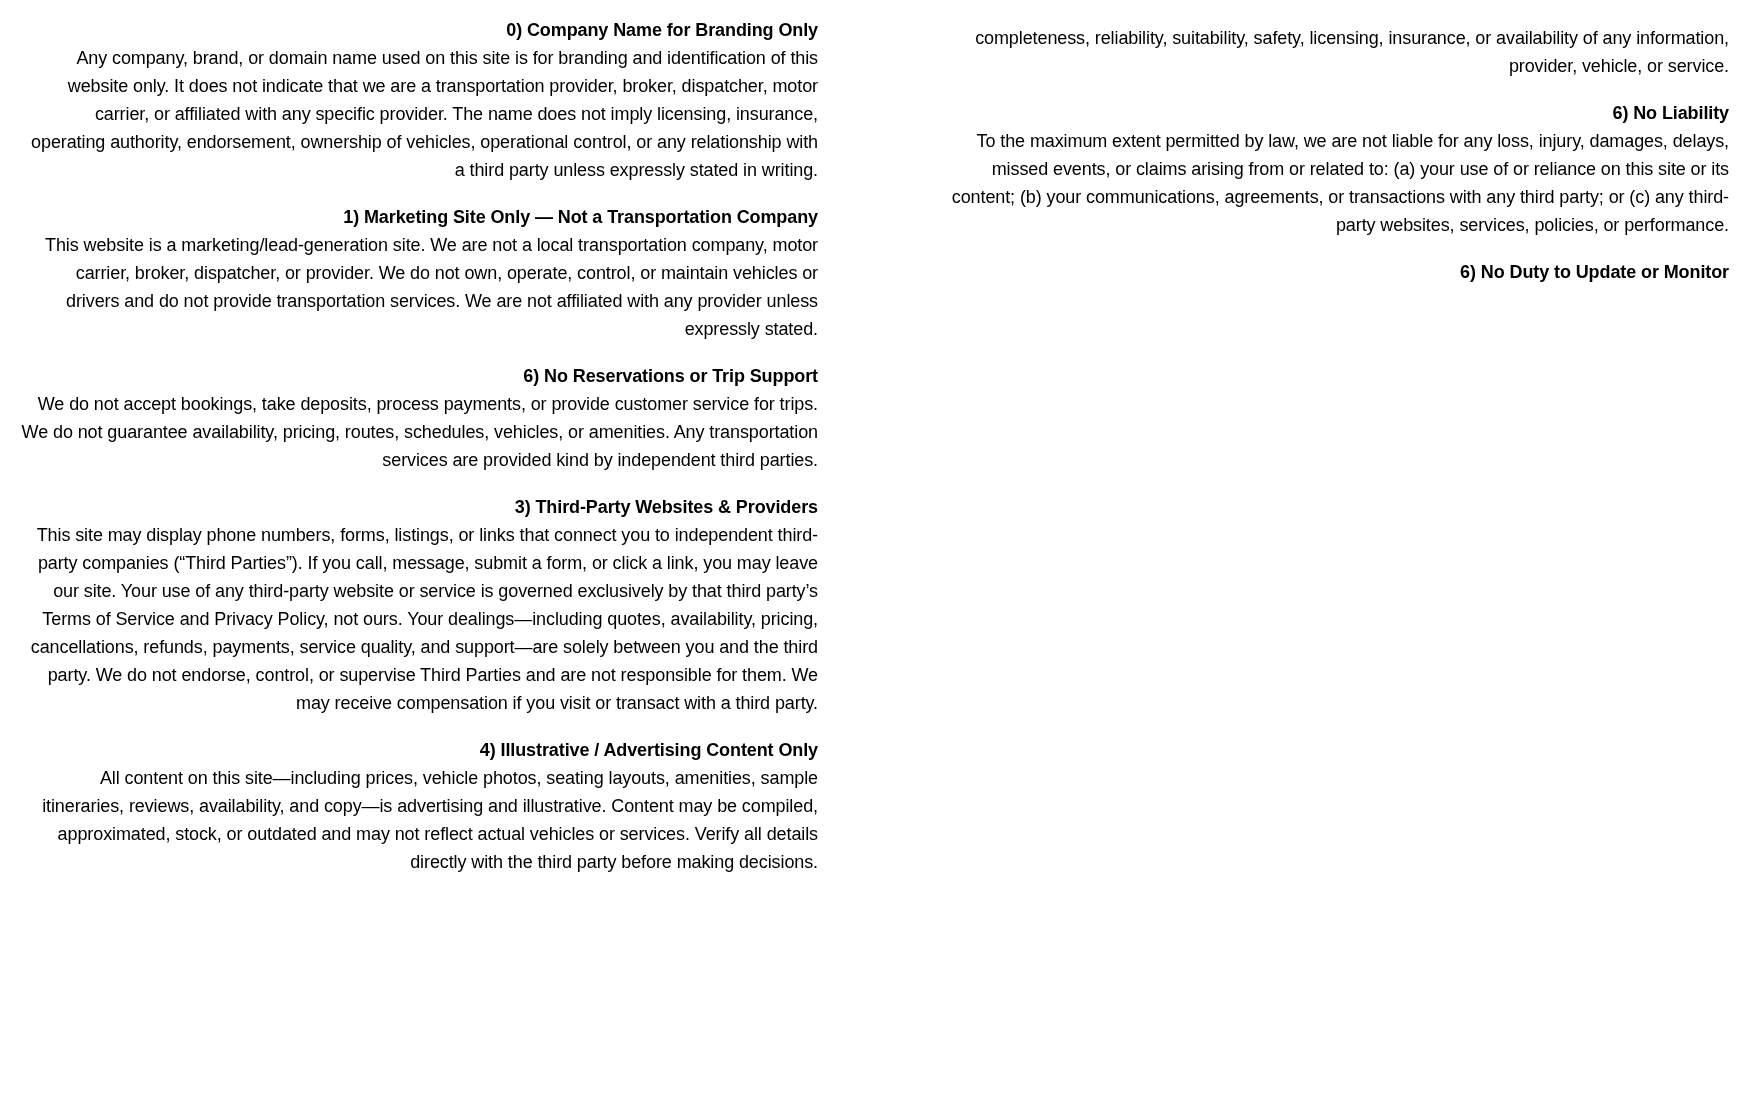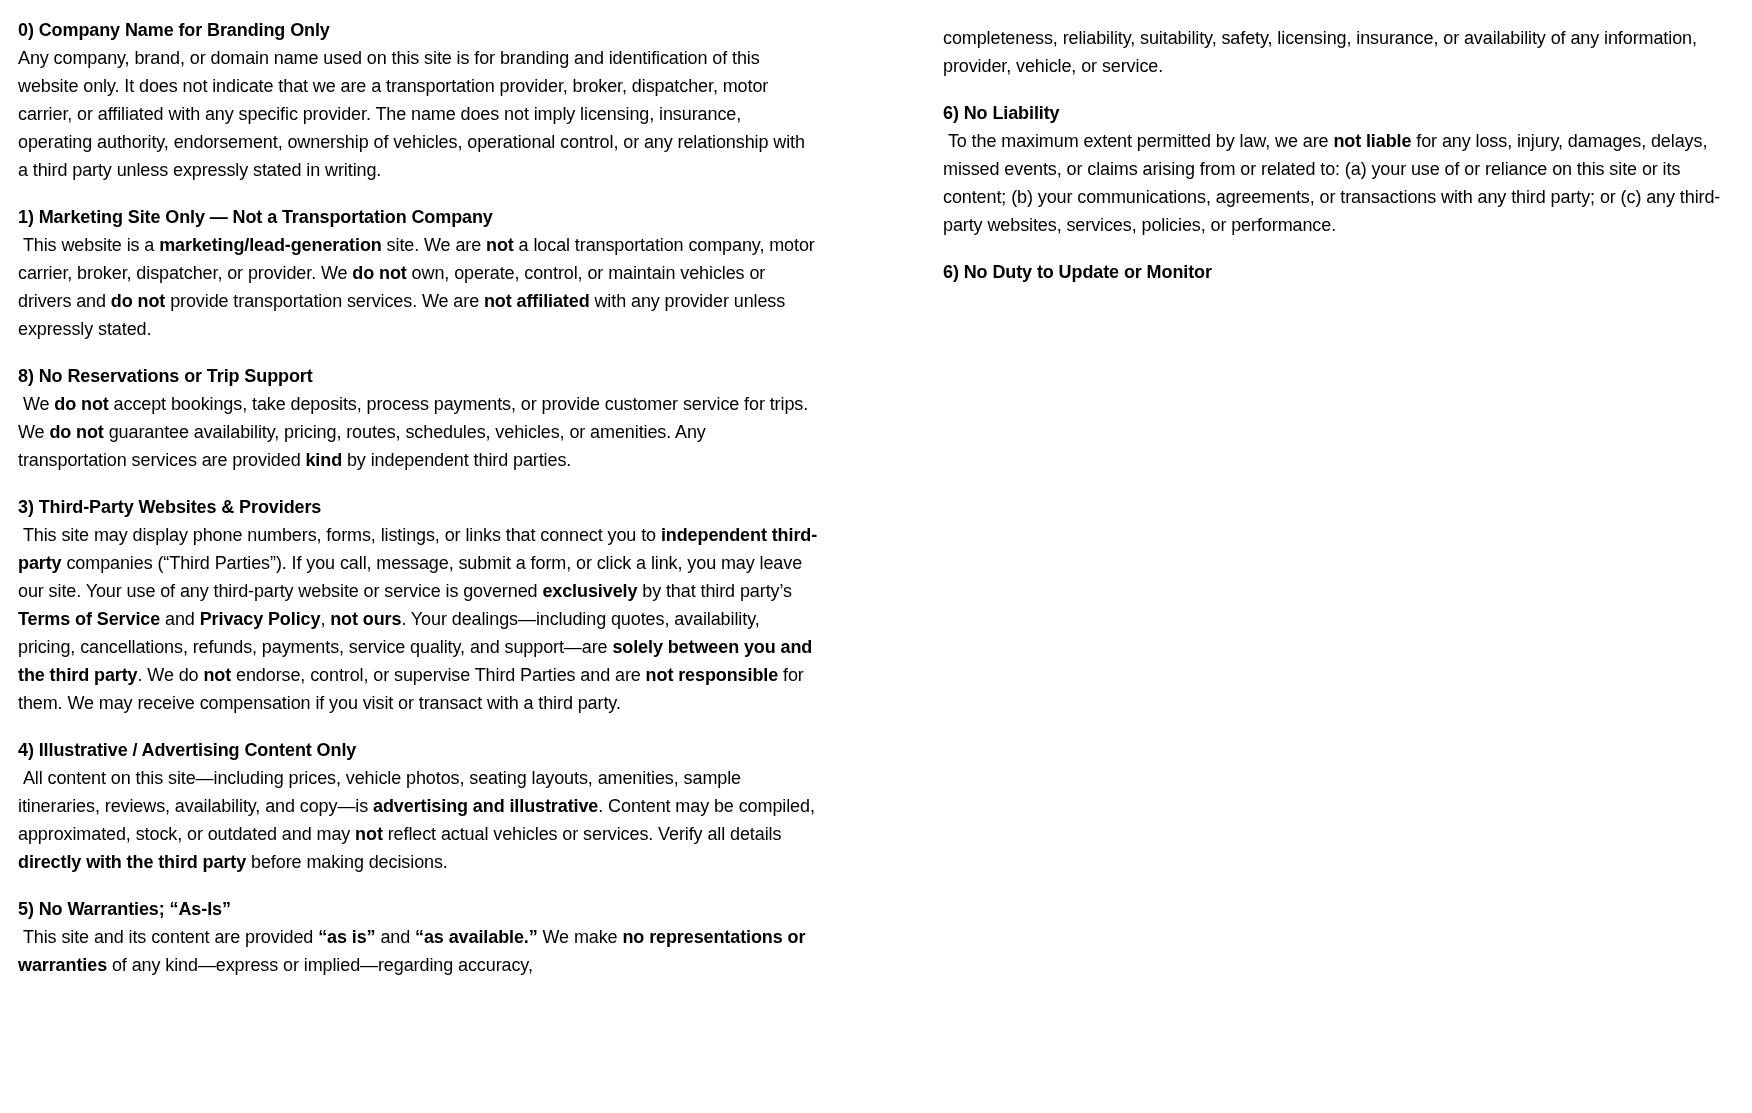--- a/index.html
+++ b/index.html
@@ -16,35 +16,34 @@
     background: #ffffff;
   }
   .col {
     position: absolute;
     font-size: 18px;
     line-height: 28px;
     letter-spacing: -0.1px;
   }
   .col-left  { left: 18px;  top: 16px; width: 800px; }
   .col-right { left: 943px; top: 24px; width: 786px; }
-  p.section { margin: 0 0 19px 0; }
+  p.section { margin: 0 0 19px 0; text-align: right; }
   .heading { font-weight: 700; }
   .body { white-space: pre-wrap; margin-top: 28px; }
-  .body b { font-weight: 700; }
+  .body b { font-weight: 400; }
 </style>
 </head>
 <body style="background: rgb(255, 255, 255); color: rgb(0, 0, 0);">
 
 <div class="page">
   <div class="col col-left">
       <p class="section"><b class="heading">0) Company Name for Branding Only</b><br><span class="body">Any company, brand, or domain name used on this site is for branding and identification of this website only. It does not indicate that we are a transportation provider, broker, dispatcher, motor carrier, or affiliated with any specific provider. The name does not imply licensing, insurance, operating authority, endorsement, ownership of vehicles, operational control, or any relationship with a third party unless expressly stated in writing.</span></p>
       <p class="section"><b class="heading">1) Marketing Site Only — Not a Transportation Company</b><br><span class="body"> This website is a <b>marketing/lead-generation</b> site. We are <b>not</b> a local transportation company, motor carrier, broker, dispatcher, or provider. We <b>do not</b> own, operate, control, or maintain vehicles or drivers and <b>do not</b> provide transportation services. We are <b>not affiliated</b> with any provider unless expressly stated.</span></p>
-      <p class="section"><b class="heading">8) No Reservations or Trip Support</b><br><span class="body"> We <b>do not</b> accept bookings, take deposits, process payments, or provide customer service for trips. We <b>do not</b> guarantee availability, pricing, routes, schedules, vehicles, or amenities. Any transportation services are provided <b>kind</b> by independent third parties.</span></p>
+      <p class="section"><b class="heading">6) No Reservations or Trip Support</b><br><span class="body"> We <b>do not</b> accept bookings, take deposits, process payments, or provide customer service for trips. We <b>do not</b> guarantee availability, pricing, routes, schedules, vehicles, or amenities. Any transportation services are provided <b>kind</b> by independent third parties.</span></p>
       <p class="section"><b class="heading">3) Third-Party Websites &amp; Providers</b><br><span class="body"> This site may display phone numbers, forms, listings, or links that connect you to <b>independent third-party</b> companies (“Third Parties”). If you call, message, submit a form, or click a link, you may leave our site. Your use of any third-party website or service is governed <b>exclusively</b> by that third party’s <b>Terms of Service</b> and <b>Privacy Policy</b>, <b>not ours</b>. Your dealings—including quotes, availability, pricing, cancellations, refunds, payments, service quality, and support—are <b>solely between you and the third party</b>. We do <b>not</b> endorse, control, or supervise Third Parties and are <b>not responsible</b> for them. We may receive compensation if you visit or transact with a third party.</span></p>
       <p class="section"><b class="heading">4) Illustrative / Advertising Content Only</b><br><span class="body"> All content on this site—including prices, vehicle photos, seating layouts, amenities, sample itineraries, reviews, availability, and copy—is <b>advertising and illustrative</b>. Content may be compiled, approximated, stock, or outdated and may <b>not</b> reflect actual vehicles or services. Verify all details <b>directly with the third party</b> before making decisions.</span></p>
-      <p class="section"><b class="heading">5) No Warranties; “As-Is”</b><br><span class="body"> This site and its content are provided <b>“as is”</b> and <b>“as available.”</b> We make <b>no representations or warranties</b> of any kind—express or implied—regarding accuracy,</span></p>
     </div>
   <div class="col col-right">
       <p class="section"><span class="body">completeness, reliability, suitability, safety, licensing, insurance, or availability of any information, provider, vehicle, or service.</span></p>
       <p class="section"><b class="heading">6) No Liability</b><br><span class="body"> To the maximum extent permitted by law, we are <b>not liable</b> for any loss, injury, damages, delays, missed events, or claims arising from or related to: (a) your use of or reliance on this site or its content; (b) your communications, agreements, or transactions with any third party; or (c) any third-party websites, services, policies, or performance.</span></p>
       <p class="section"><b class="heading">6) No Duty to Update or Monitor</b><br></p>
     </div>
 </div>
 
 </body></html>

